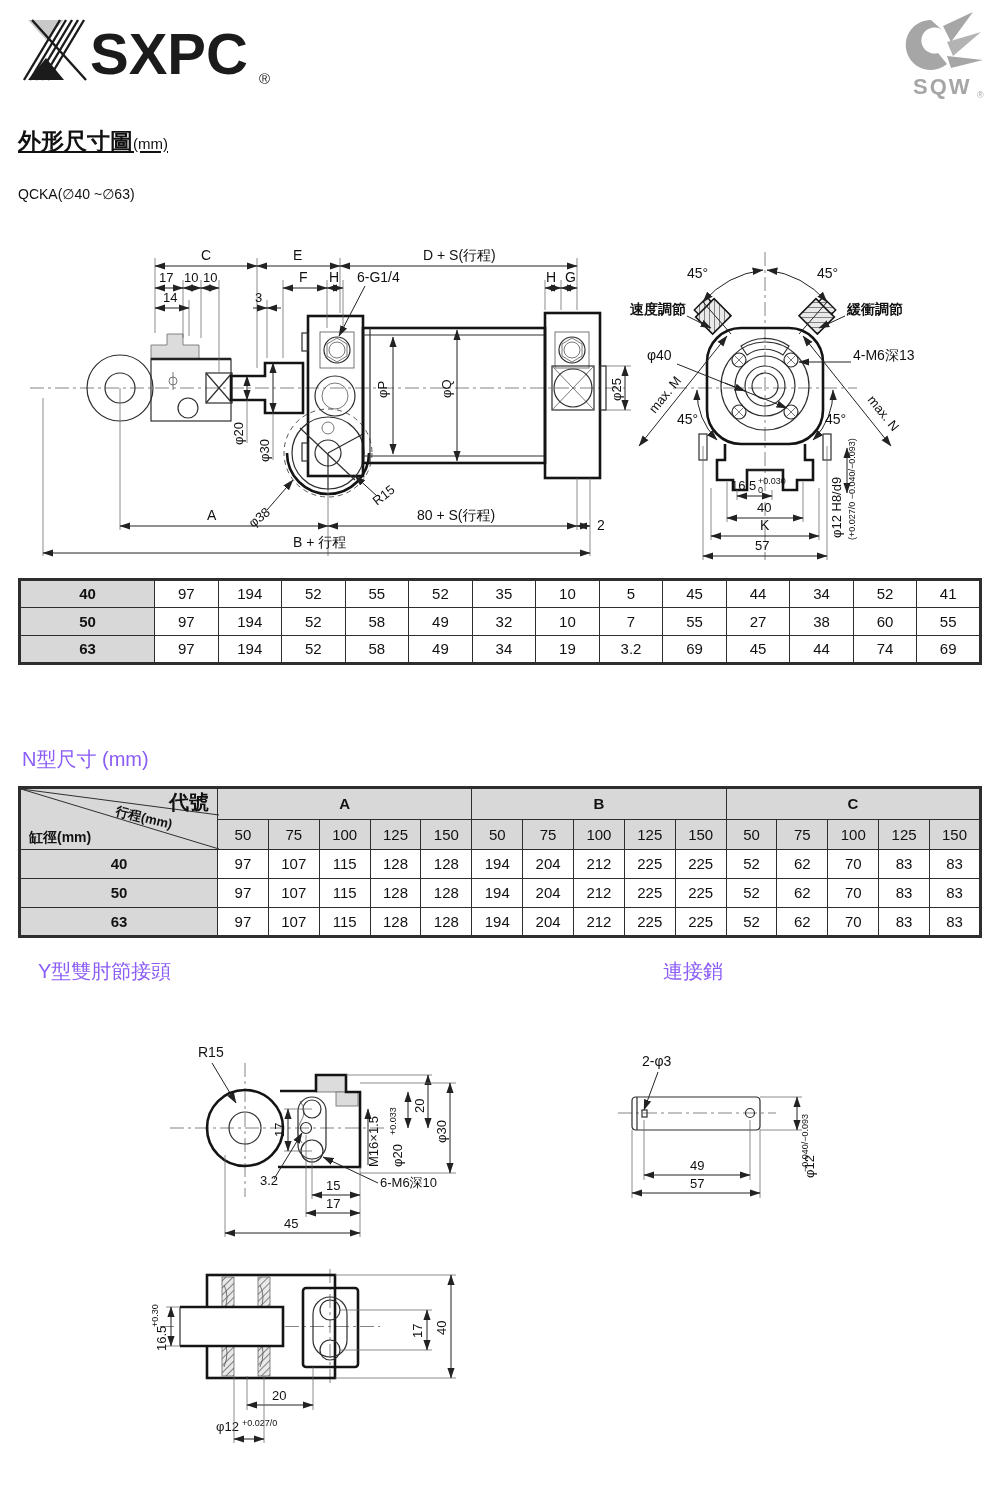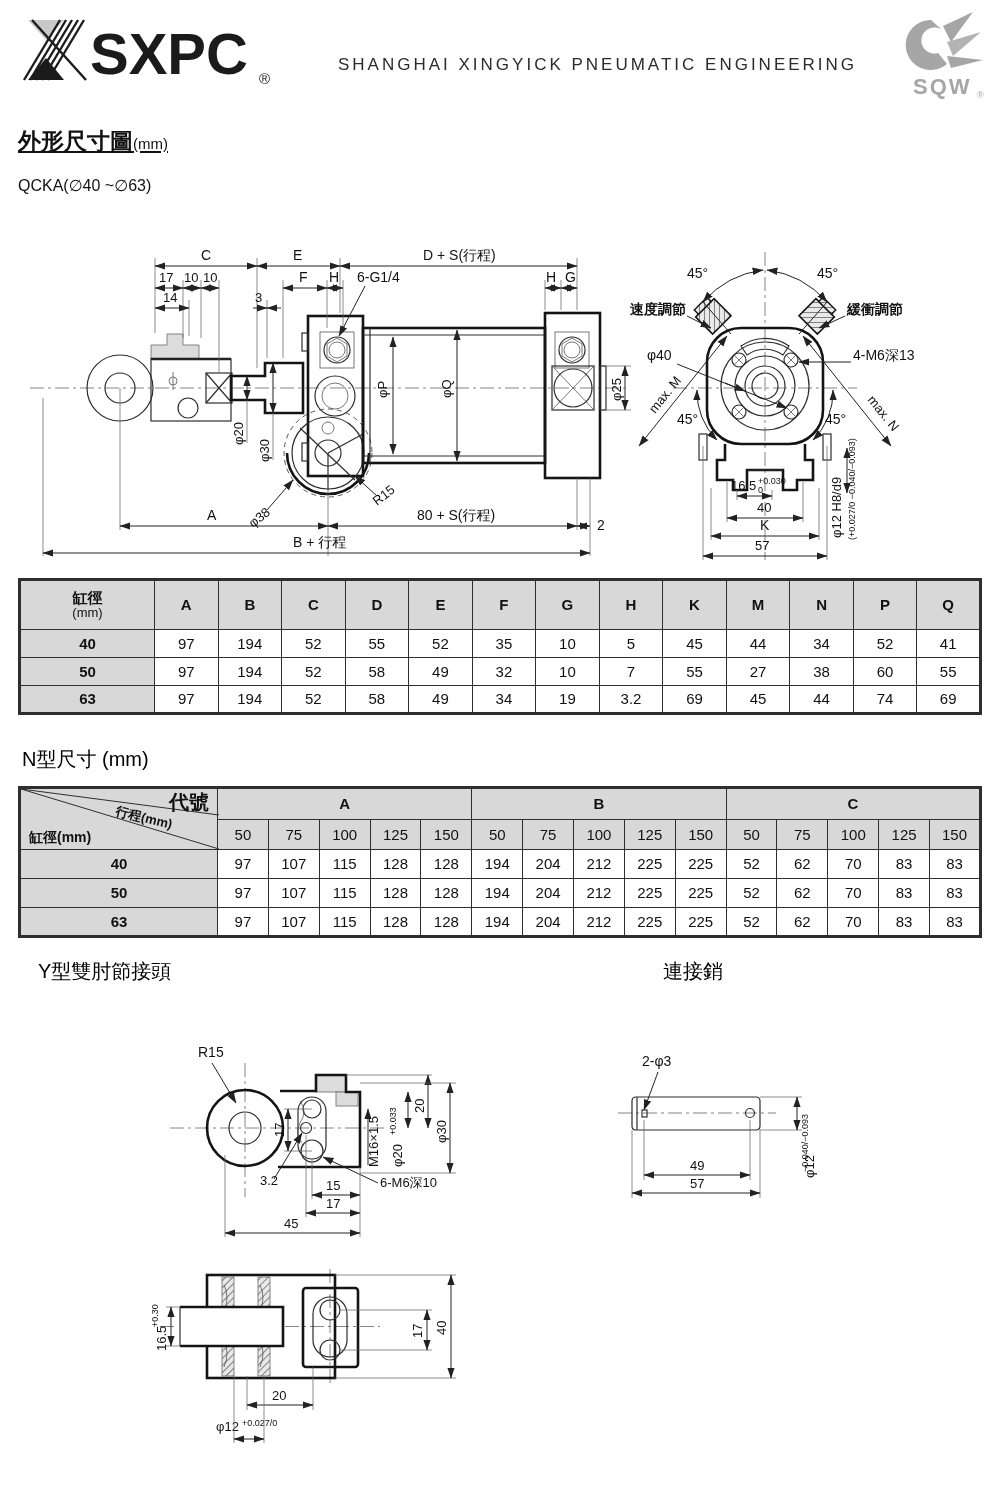--- a/index.html
+++ b/index.html
@@ -2,22 +2,22 @@
 <html><head>
 <meta charset="utf-8">
 <style>
   html,body{margin:0;padding:0;background:#fff;}
   #page{position:relative;width:1000px;height:1500px;background:#ffffff;
         font-family:"Liberation Sans","DejaVu Sans",sans-serif;color:#111;overflow:hidden;}
   .abs{position:absolute;}
   .company{font-size:17px;letter-spacing:3px;color:#2b2b2b;}
   .sec-title{font-size:23px;font-weight:700;color:#111;text-decoration:underline;}
   .sec-unit{font-size:15px;font-weight:400;}
-  .model{font-size:16px;color:#111;}
-  .sub-title{font-size:20px;color:#000000;}
+  .model{font-size:14px;color:#111;margin-top:10px;}
+  .sub-title{font-size:20px;color:#8b5cf6;}
   
   table.spec{border-collapse:collapse;table-layout:fixed;width:964px;background:#fff;}
   table.spec td,table.spec th{border:1.6px solid #2e2e2e;text-align:center;vertical-align:middle;
      font-size:15px;padding:0;line-height:1.15;}
   table.spec{border:3px solid #2e2e2e;}
   .hd{background:#d8d8d8;font-weight:700;font-size:16px;}
   .bore{background:#d8d8d8;font-weight:700;}
   .corner{position:relative;background:#d8d8d8;padding:0;}
   .corner svg{position:absolute;left:0;top:0;}
   .corner .c-top{position:absolute;right:8px;top:2px;font-size:20px;font-weight:700;}
@@ -63,21 +63,20 @@
         <line x1="14" y1="70" x2="50" y2="10"></line>
       <line x1="20" y1="70" x2="56" y2="10"></line>
         <line x1="26" y1="70" x2="62" y2="10"></line>
       <line x1="32" y1="70" x2="68" y2="10"></line>
         <line x1="16" y1="10" x2="70" y2="70"></line>
     </g>
     <text x="74" y="64" font-size="58" font-weight="bold" fill="#1b1b1b" font-family="Liberation Sans,sans-serif">SXPC</text>
     <text x="243" y="74" font-size="15" fill="#1b1b1b">®</text>
   </svg>
 
-  <div class="abs company" style="left:338px;top:55px">SHANGHAI XINGYICK PNEUMATIC ENGINEERING</div>
 
   <svg class="abs" style="left:893px;top:6px" width="100" height="96">
     <path d="M38,14 a25,25 0 1 0 16,44 l-9,-11 a13,13 0 1 1 4,-23 z" fill="#a6a6a6"></path>
     <polygon points="50,20 80,6 58,36" fill="#a6a6a6"></polygon>
     <polygon points="54,36 88,26 60,50" fill="#b3b3b3"></polygon>
     <polygon points="54,50 90,54 58,62" fill="#a6a6a6"></polygon>
     <text x="20" y="88" font-size="22" font-weight="bold" fill="#a6a6a6" style="letter-spacing:2px">SQW</text>
     <text x="84" y="92" font-size="9" fill="#a6a6a6">®</text>
   </svg>
 
@@ -344,39 +343,20 @@
       <text class="dt" transform="translate(816,300) rotate(-90)">φ12 H8/d9</text>
       <text class="dts" transform="translate(830,302) rotate(-90)">(+0.027/0 −0.040/−0.093)</text>
     </g>
   </svg>
 
   <table class="spec abs" style="left:18px;top:578px">
     <colgroup>
         <col style="width:135px">
       </colgroup>
     <tbody>
-        <tr style="height:50px">
-      <td class="hd">
-        <div>缸徑</div>
-        <div style="font-weight:400;font-size:13px">(mm)</div>
-      </td>
-      <td class="hd">A</td>
-      <td class="hd">B</td>
-      <td class="hd">C</td>
-      <td class="hd">D</td>
-      <td class="hd">E</td>
-      <td class="hd">F</td>
-      <td class="hd">G</td>
-      <td class="hd">H</td>
-      <td class="hd">K</td>
-      <td class="hd">M</td>
-      <td class="hd">N</td>
-      <td class="hd">P</td>
-      <td class="hd">Q</td>
-    </tr>
     <tr style="height:28px">
       <td class="bore">40</td>
       <td>97</td>
       <td>194</td>
       <td>52</td>
       <td>55</td>
       <td>52</td>
       <td>35</td>
       <td>10</td>
       <td>5</td>

